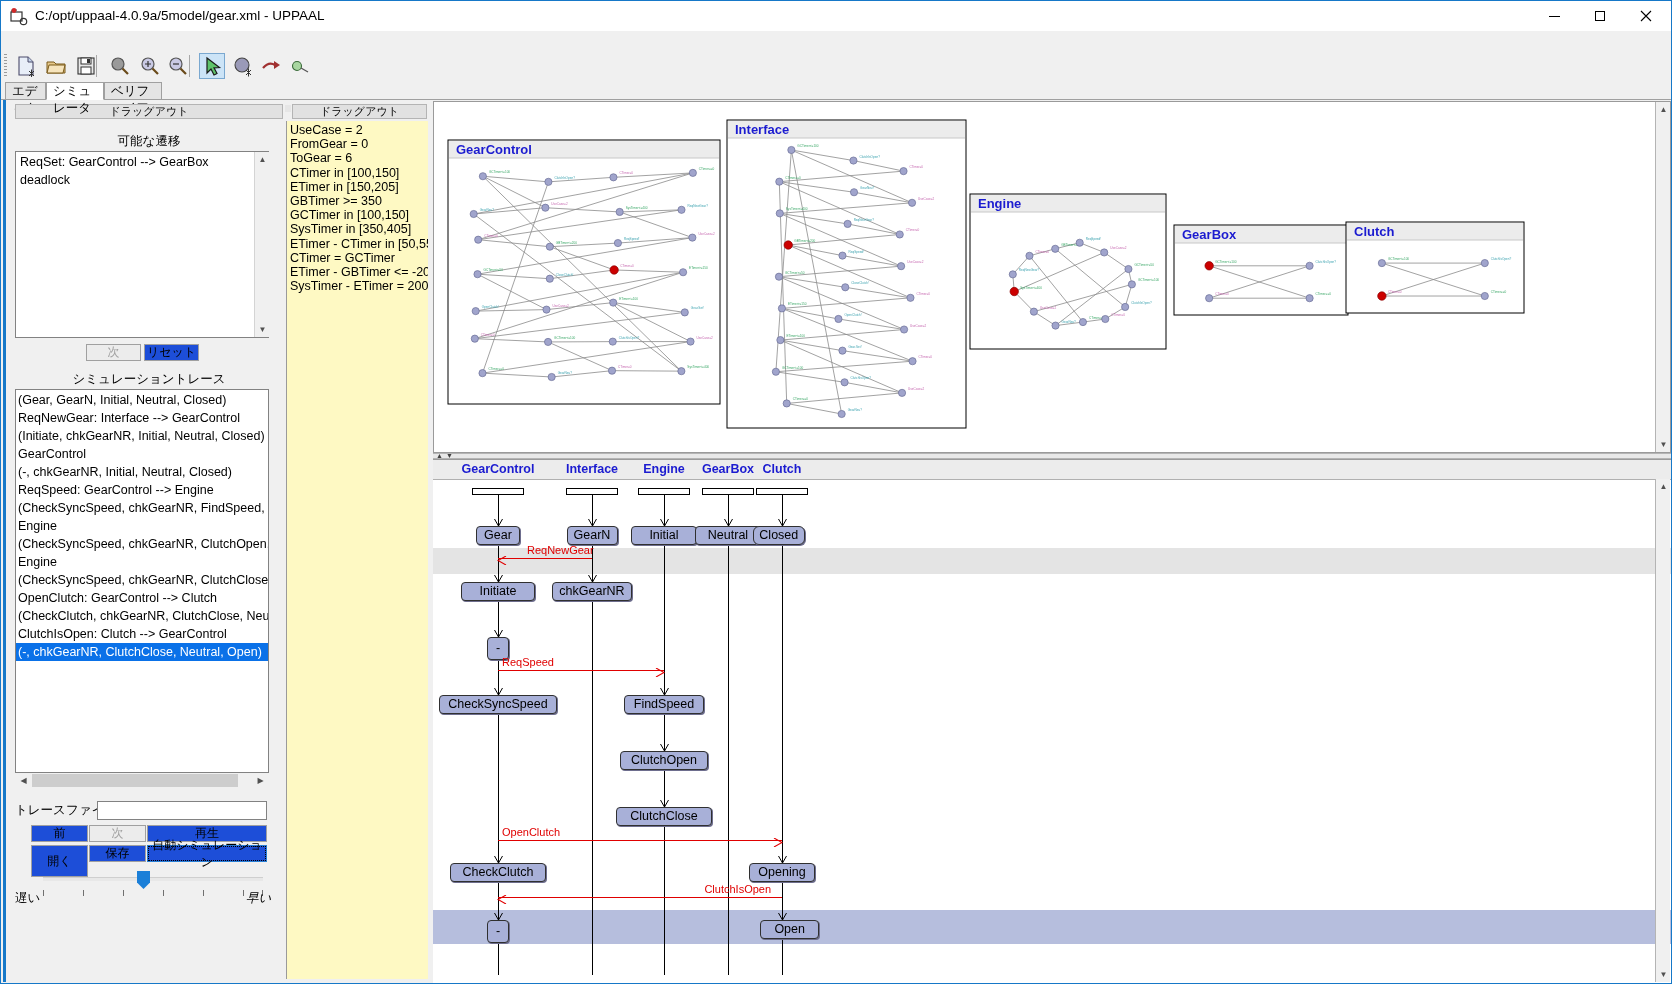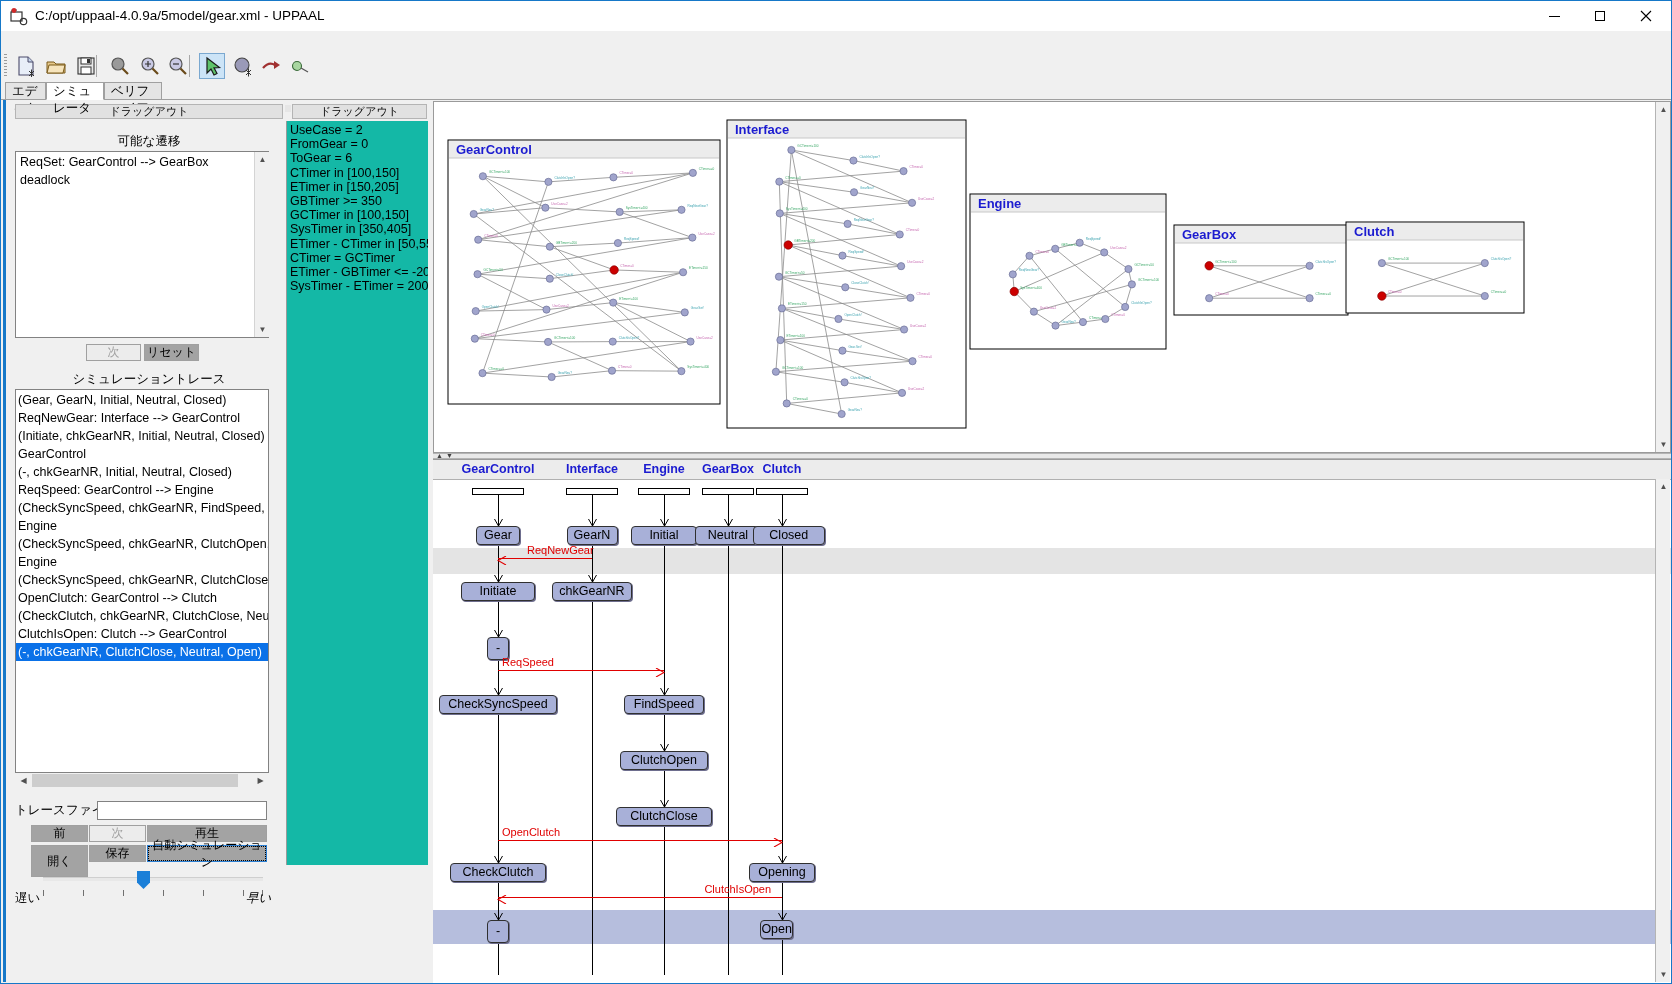--- a/index.html
+++ b/index.html
@@ -42,21 +42,21 @@
   
   .dragbar{position:absolute;height:15px;background:#e1e1e1;border:1px solid #b4b4b4;box-sizing:border-box;
            text-align:center;font-size:11px;line-height:13px;color:#000;}
   .panel-title{position:absolute;text-align:center;font-size:12.5px;color:#000;}
   .listbox{position:absolute;background:#fff;border:1px solid #828282;box-sizing:border-box;overflow:hidden;}
   .vsb{position:absolute;width:15px;background:#f0f0f0;border-left:1px solid #d4d4d4;box-sizing:border-box;}
   .vsb .arw{position:absolute;left:0;width:15px;height:15px;display:flex;align-items:center;justify-content:center;font-size:8px;color:#505050;}
   .hsb{position:absolute;height:15px;background:#f0f0f0;}
   .hsb .arw{position:absolute;top:0;width:15px;height:15px;display:flex;align-items:center;justify-content:center;font-size:8px;color:#505050;}
   .thumb{position:absolute;background:#cdcdcd;}
-  .btn{position:absolute;background:#a3a3a3;border:1px solid #a0a0a0;box-sizing:border-box;
+  .btn{position:absolute;background:#1d4ed8;border:1px solid #a0a0a0;box-sizing:border-box;
        font-size:12px;text-align:center;color:#000;display:flex;align-items:center;justify-content:center;}
   .btn.disabled{color:#a0a0a0;background:#ececec;}
   .btn.focus{border:1px solid #2a7fd4;}
   .btn.focus .inner{border:1px dotted #000;width:100%;height:100%;display:flex;align-items:center;justify-content:center;box-sizing:border-box;}
   .txtline{font-size:12.5px;color:#000;white-space:pre;line-height:18px;font-family:"Liberation Sans","DejaVu Sans",sans-serif;}
   .trace-row{height:18px;line-height:18px;padding-left:2px;font-size:12.5px;white-space:pre;color:#000000;}
   .trace-row.sel{background:#0a71e8;color:#fff;}
 
   
   #autowrap{position:absolute;left:432px;top:100px;width:1238px;height:352px;background:#fff;border:1px solid #9a9a9a;box-sizing:border-box;overflow:hidden;}
@@ -265,21 +265,21 @@
     </div>
   </div>
   <div class="txtline" style="position:absolute;left:14px;top:888px;">遅い</div>
   <div class="txtline" style="position:absolute;left:245px;top:888px;font-style:italic;">早い</div>
 
   <div style="position:absolute;left:283px;top:100px;width:6px;height:881px;background:#f0f0f0;"></div>
   <div style="position:absolute;left:2px;top:99px;width:3px;height:882px;background:#1678c8;"></div>
 
   <div class="dragbar" style="left:291px;top:103px;width:135px;">ドラッグアウト</div>
   <div style="position:absolute;left:284px;top:104px;width:6px;height:7px;background:#e6e6e6;"></div>
-  <div style="position:absolute;left:285px;top:120px;width:142px;height:744px;background:#14b8a6;border-left:1px solid #9a9a9a;box-sizing:border-box;overflow:hidden;">
+  <div style="position:absolute;left:285px;top:120px;width:142px;height:858px;background:#fef9c3;border-left:1px solid #9a9a9a;box-sizing:border-box;overflow:hidden;">
     <div id="vars-body" style="position:absolute;left:3px;top:2px;">
         <div class="txtline" style="line-height: 14.2px;">UseCase = 2</div>
         <div class="txtline" style="line-height: 14.2px;">FromGear = 0</div>
         <div class="txtline" style="line-height: 14.2px;">ToGear = 6</div>
         <div class="txtline" style="line-height: 14.2px;">CTimer in [100,150]</div>
         <div class="txtline" style="line-height: 14.2px;">ETimer in [150,205]</div>
         <div class="txtline" style="line-height: 14.2px;">GBTimer &gt;= 350</div>
         <div class="txtline" style="line-height: 14.2px;">GCTimer in [100,150]</div>
         <div class="txtline" style="line-height: 14.2px;">SysTimer in [350,405]</div>
         <div class="txtline" style="line-height: 14.2px;">ETimer - CTimer in [50,55]</div>
@@ -632,21 +632,21 @@
             <path d="M0.5 0 L4.5 7 L8.5 0" fill="none" stroke="#000" stroke-width="1"></path>
           </svg></div>
         <div class="state" style="left: 198.1px; top: 46px; width: 65.8px;">Initial</div>
         <div class="arrowdown" style="left: 227px; top: 37px;"><svg width="9" height="9" viewBox="0 0 9 9">
             <path d="M0.5 0 L4.5 7 L8.5 0" fill="none" stroke="#000" stroke-width="1"></path>
           </svg></div>
         <div class="state" style="left: 262.1px; top: 46px; width: 65.8px;">Neutral</div>
         <div class="arrowdown" style="left: 291px; top: 37px;"><svg width="9" height="9" viewBox="0 0 9 9">
             <path d="M0.5 0 L4.5 7 L8.5 0" fill="none" stroke="#000" stroke-width="1"></path>
           </svg></div>
-        <div class="state" style="left: 319.8px; top: 46px; width: 72px;">Closed</div>
+        <div class="state" style="left: 319.8px; top: 46px; width: 52px; border-radius: 6px;">Closed</div>
         <div class="arrowdown" style="left: 345px; top: 37px;"><svg width="9" height="9" viewBox="0 0 9 9">
             <path d="M0.5 0 L4.5 7 L8.5 0" fill="none" stroke="#000" stroke-width="1"></path>
           </svg></div>
         <div class="state" style="left: 28.4px; top: 102px; width: 73.2px;">Initiate</div>
         <div class="arrowdown" style="left: 61px; top: 93px;"><svg width="9" height="9" viewBox="0 0 9 9">
             <path d="M0.5 0 L4.5 7 L8.5 0" fill="none" stroke="#000" stroke-width="1"></path>
           </svg></div>
         <div class="state" style="left: 118.7px; top: 102px; width: 80.6px;">chkGearNR</div>
         <div class="arrowdown" style="left: 155px; top: 93px;"><svg width="9" height="9" viewBox="0 0 9 9">
             <path d="M0.5 0 L4.5 7 L8.5 0" fill="none" stroke="#000" stroke-width="1"></path>
@@ -676,21 +676,21 @@
             <path d="M0.5 0 L4.5 7 L8.5 0" fill="none" stroke="#000" stroke-width="1"></path>
           </svg></div>
         <div class="state" style="left: 316.1px; top: 383px; width: 65.8px;">Opening</div>
         <div class="arrowdown" style="left: 345px; top: 374px;"><svg width="9" height="9" viewBox="0 0 9 9">
             <path d="M0.5 0 L4.5 7 L8.5 0" fill="none" stroke="#000" stroke-width="1"></path>
           </svg></div>
         <div class="state" style="left: 54.3px; top: 440px; width: 21.4px; height: 23px; line-height: 21px;">-</div>
         <div class="arrowdown" style="left: 61px; top: 431px;"><svg width="9" height="9" viewBox="0 0 9 9">
             <path d="M0.5 0 L4.5 7 L8.5 0" fill="none" stroke="#000" stroke-width="1"></path>
           </svg></div>
-        <div class="state" style="left: 327.2px; top: 440px; width: 33px;">Open</div>
+        <div class="state" style="left: 327.2px; top: 440px; width: 59px;">Open</div>
         <div class="arrowdown" style="left: 345px; top: 431px;"><svg width="9" height="9" viewBox="0 0 9 9">
             <path d="M0.5 0 L4.5 7 L8.5 0" fill="none" stroke="#000" stroke-width="1"></path>
           </svg></div>
         <div class="msgline" style="left: 65px; top: 78px; width: 94px;"></div>
         <div style="position: absolute; top: 74px; width: 10px; height: 9px; left: 64px;"><svg width="10" height="9" viewBox="0 0 10 9">
             <path d="M9 0 L1 4.5 L9 9" fill="none" stroke="#e00000" stroke-width="1.1"></path>
           </svg></div>
         <div class="msglabel" style="top: 64px; left: 94px;">ReqNewGear</div>
         <div class="msgline" style="left: 65px; top: 190px; width: 166px;"></div>
         <div style="position: absolute; top: 186px; width: 10px; height: 9px; left: 222px;"><svg width="10" height="9" viewBox="0 0 10 9">

